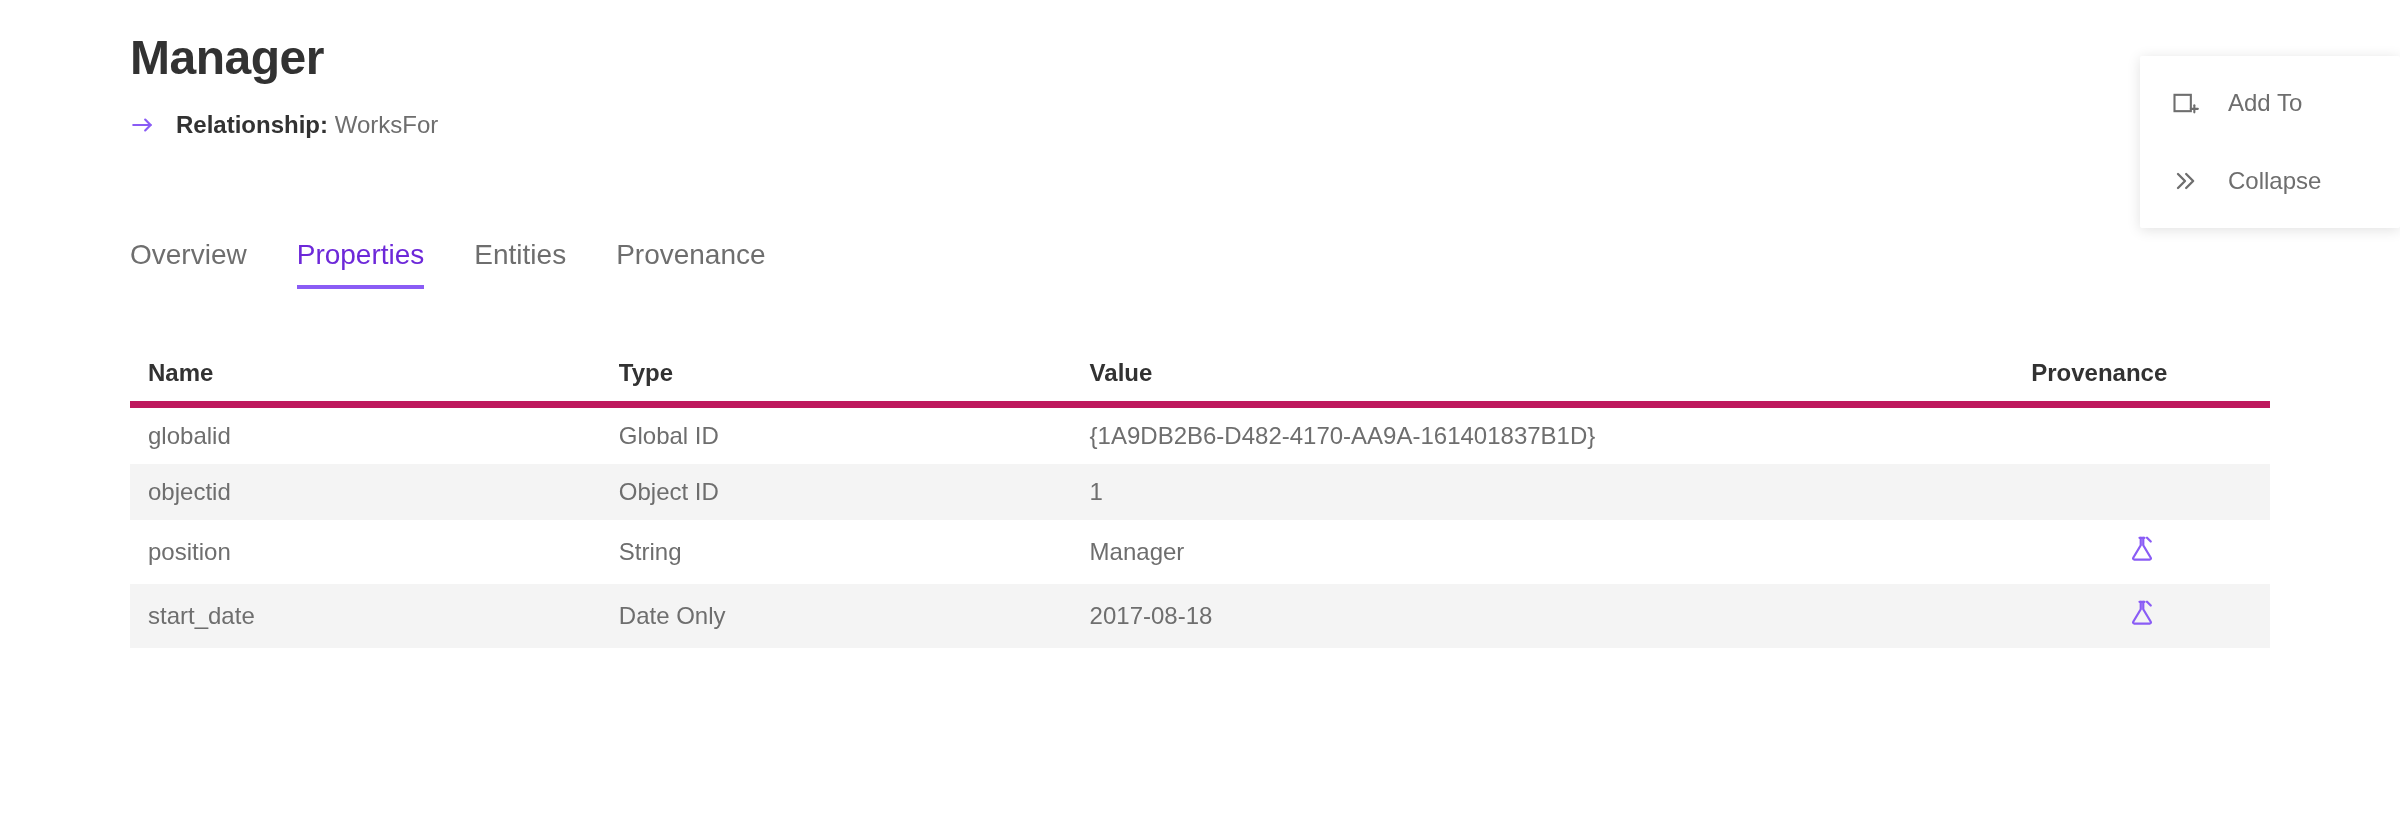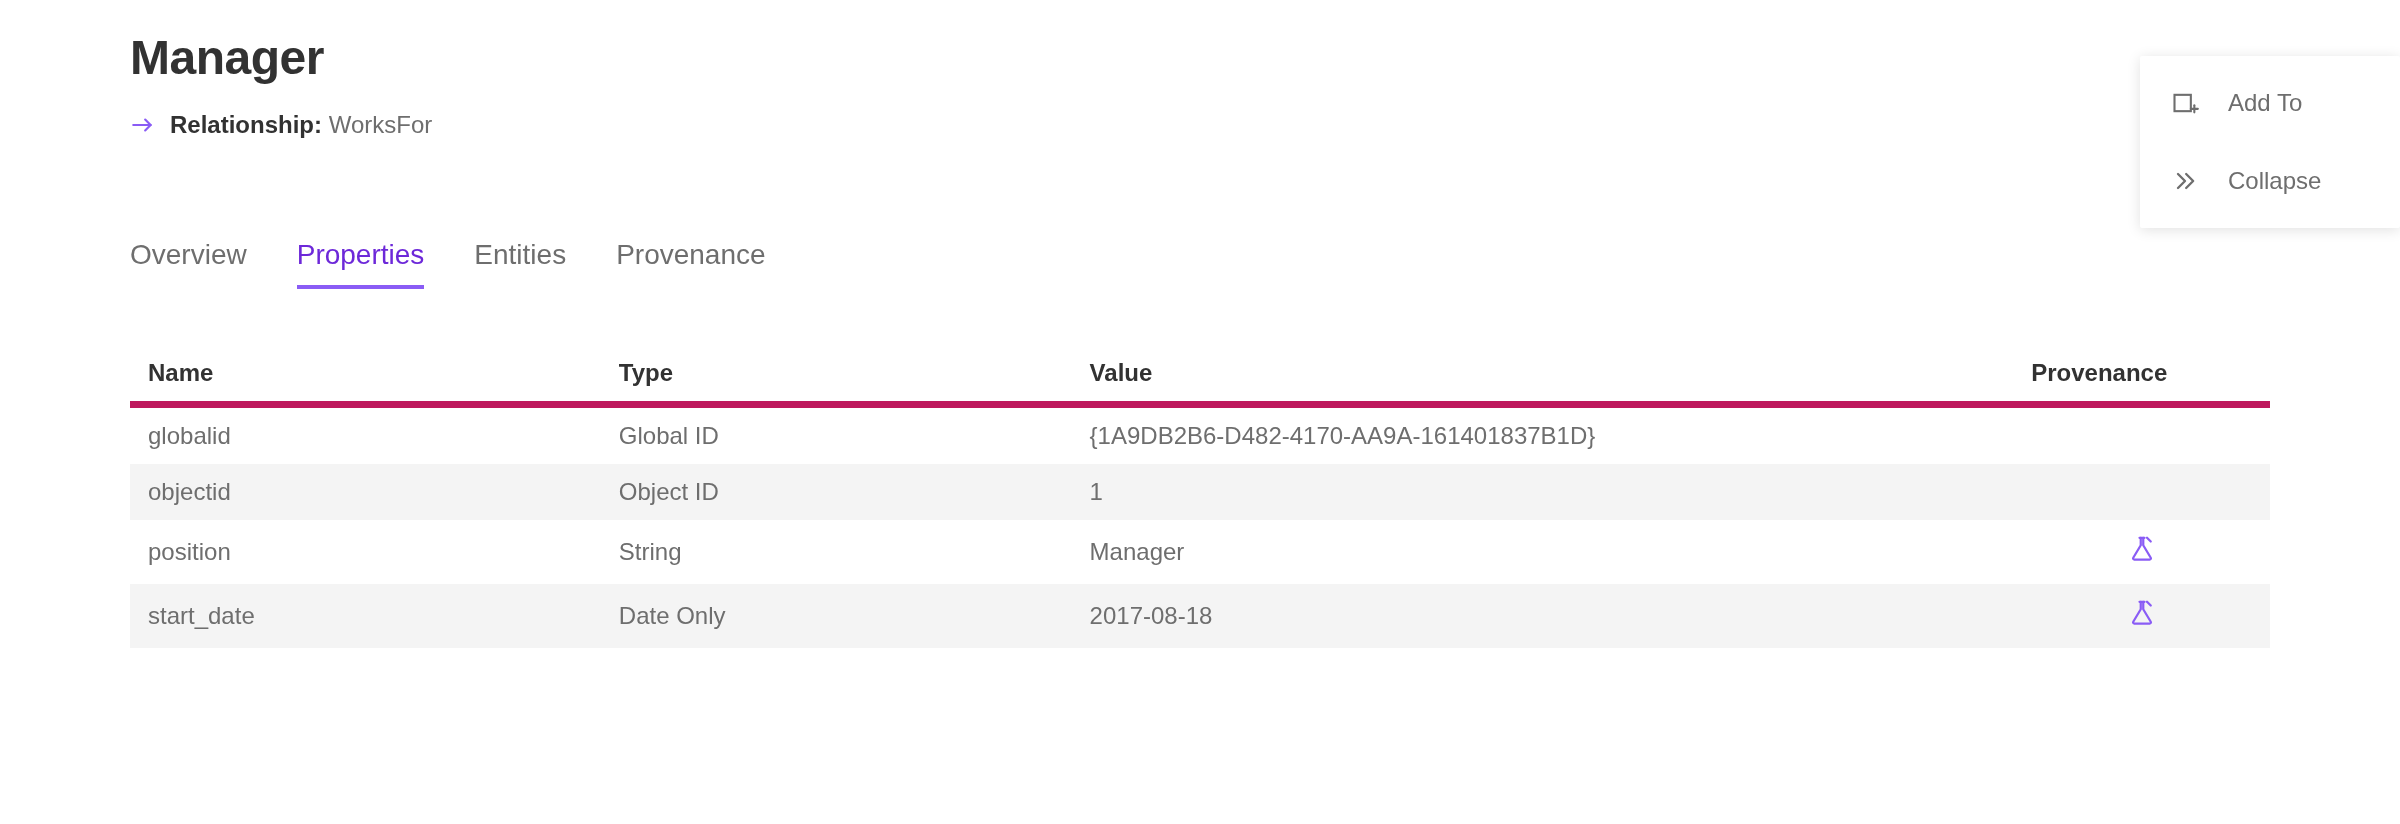--- a/index.html
+++ b/index.html
@@ -16,21 +16,21 @@
     }
     .page-title {
       font-size: 48px;
       font-weight: 700;
       color: #323232;
       letter-spacing: -0.5px;
     }
     .relationship-line {
       display: flex;
       align-items: center;
-      gap: 14px;
+      gap: 20px;
       margin-top: 26px;
       font-size: 24px;
       color: #4c4c4c;
       text-align: right;
     }
     .arrow-icon {
       color: #8a5cf5;
       font-size: 26px;
       line-height: 1;
       display: inline-flex;

